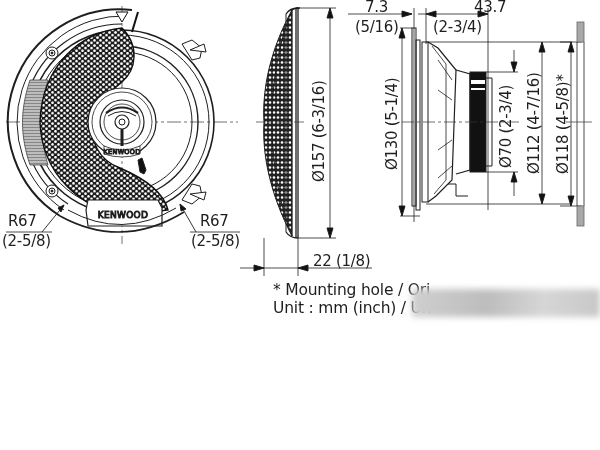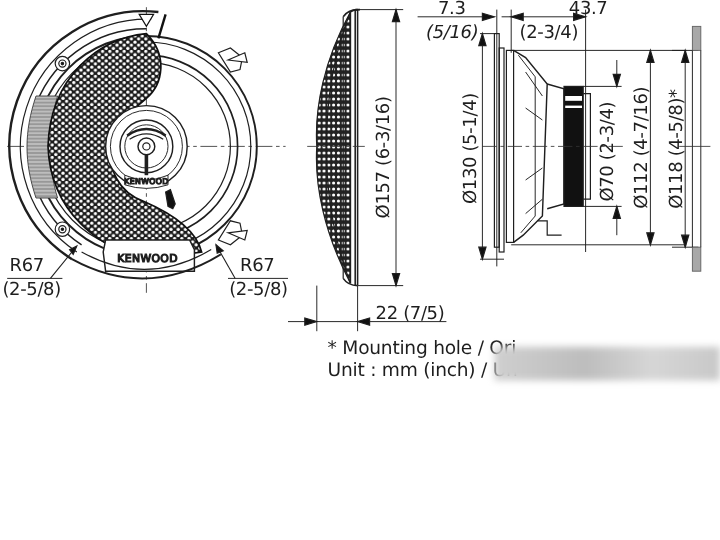--- a/index.html
+++ b/index.html
@@ -199,24 +199,24 @@
     <line x1="566" y1="122" x2="592" y2="122" stroke="#333" stroke-width="0.7"></line>
   </g>
 </svg>
 
 <div class="lbl" style="left:8px;top:213px;">R67</div>
 <div class="lbl" style="left:2px;top:233px;">(2-5/8)</div>
 <div class="lbl" style="left:200px;top:213px;">R67</div>
 <div class="lbl" style="left:191px;top:233px;">(2-5/8)</div>
 
 <div class="vlbl" style="left:310px;top:182px;">Ø157 (6-3/16)</div>
-<div class="lbl" style="left:313px;top:253px;">22 (7/5)</div>
+<div class="lbl" style="left:313px;top:253px;">22 (1/8)</div>
 
 <div class="lbl" style="left:365px;top:-1px;">7.3</div>
-<div class="lbl" style="left:355px;top:19px;font-style:italic;">(5/16)</div>
+<div class="lbl" style="left:355px;top:19px;">(5/16)</div>
 <div class="lbl" style="left:441px;top:-1px;margin-left:33px;">43.7</div>
 <div class="lbl" style="left:433px;top:19px;">(2-3/4)</div>
 
 <div class="vlbl" style="left:383px;top:170px;">Ø130 (5-1/4)</div>
 <div class="vlbl" style="left:497px;top:168px;">Ø70 (2-3/4)</div>
 <div class="vlbl" style="left:525px;top:174px;">Ø112 (4-7/16)</div>
 <div class="vlbl" style="left:554px;top:174px;">Ø118 (4-5/8)*</div>
 
 <div class="note" style="left:273px;top:281px;">* Mounting hole / Ori</div>
 <div class="note" style="left:273px;top:299px;">Unit : mm (inch) / Un</div>

